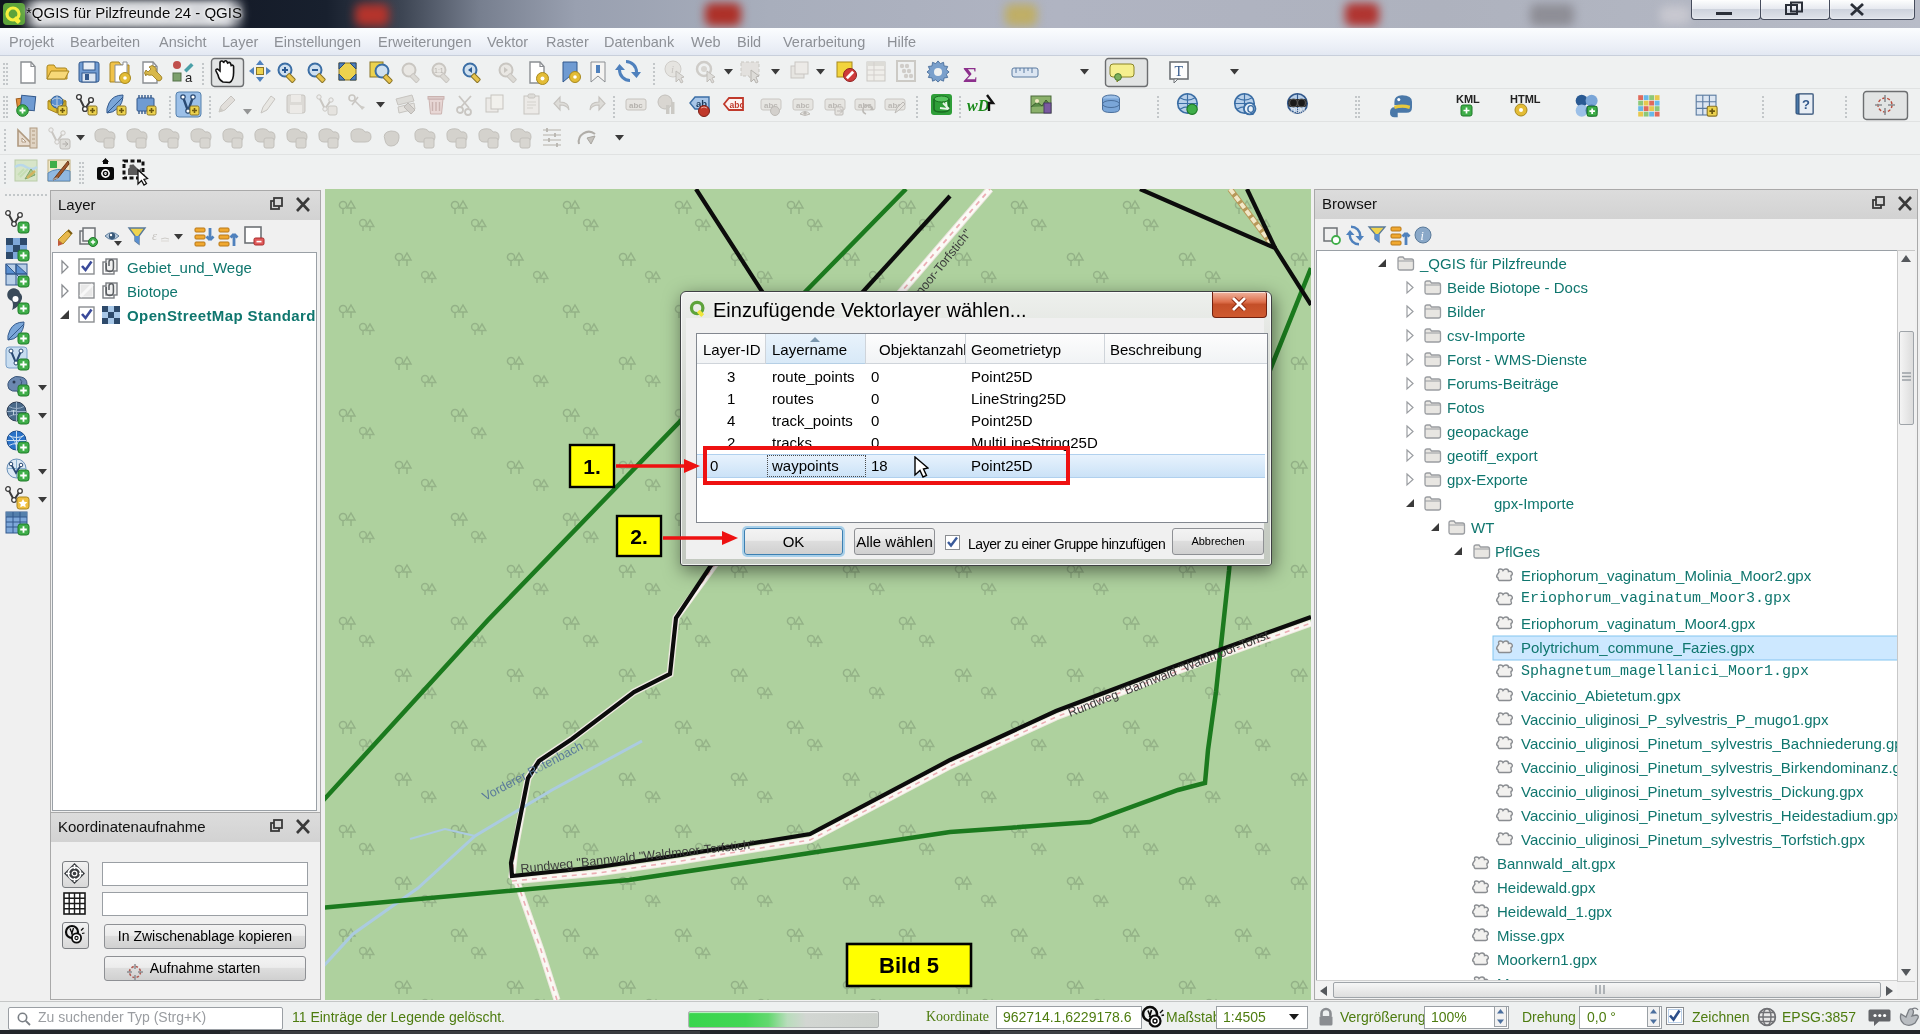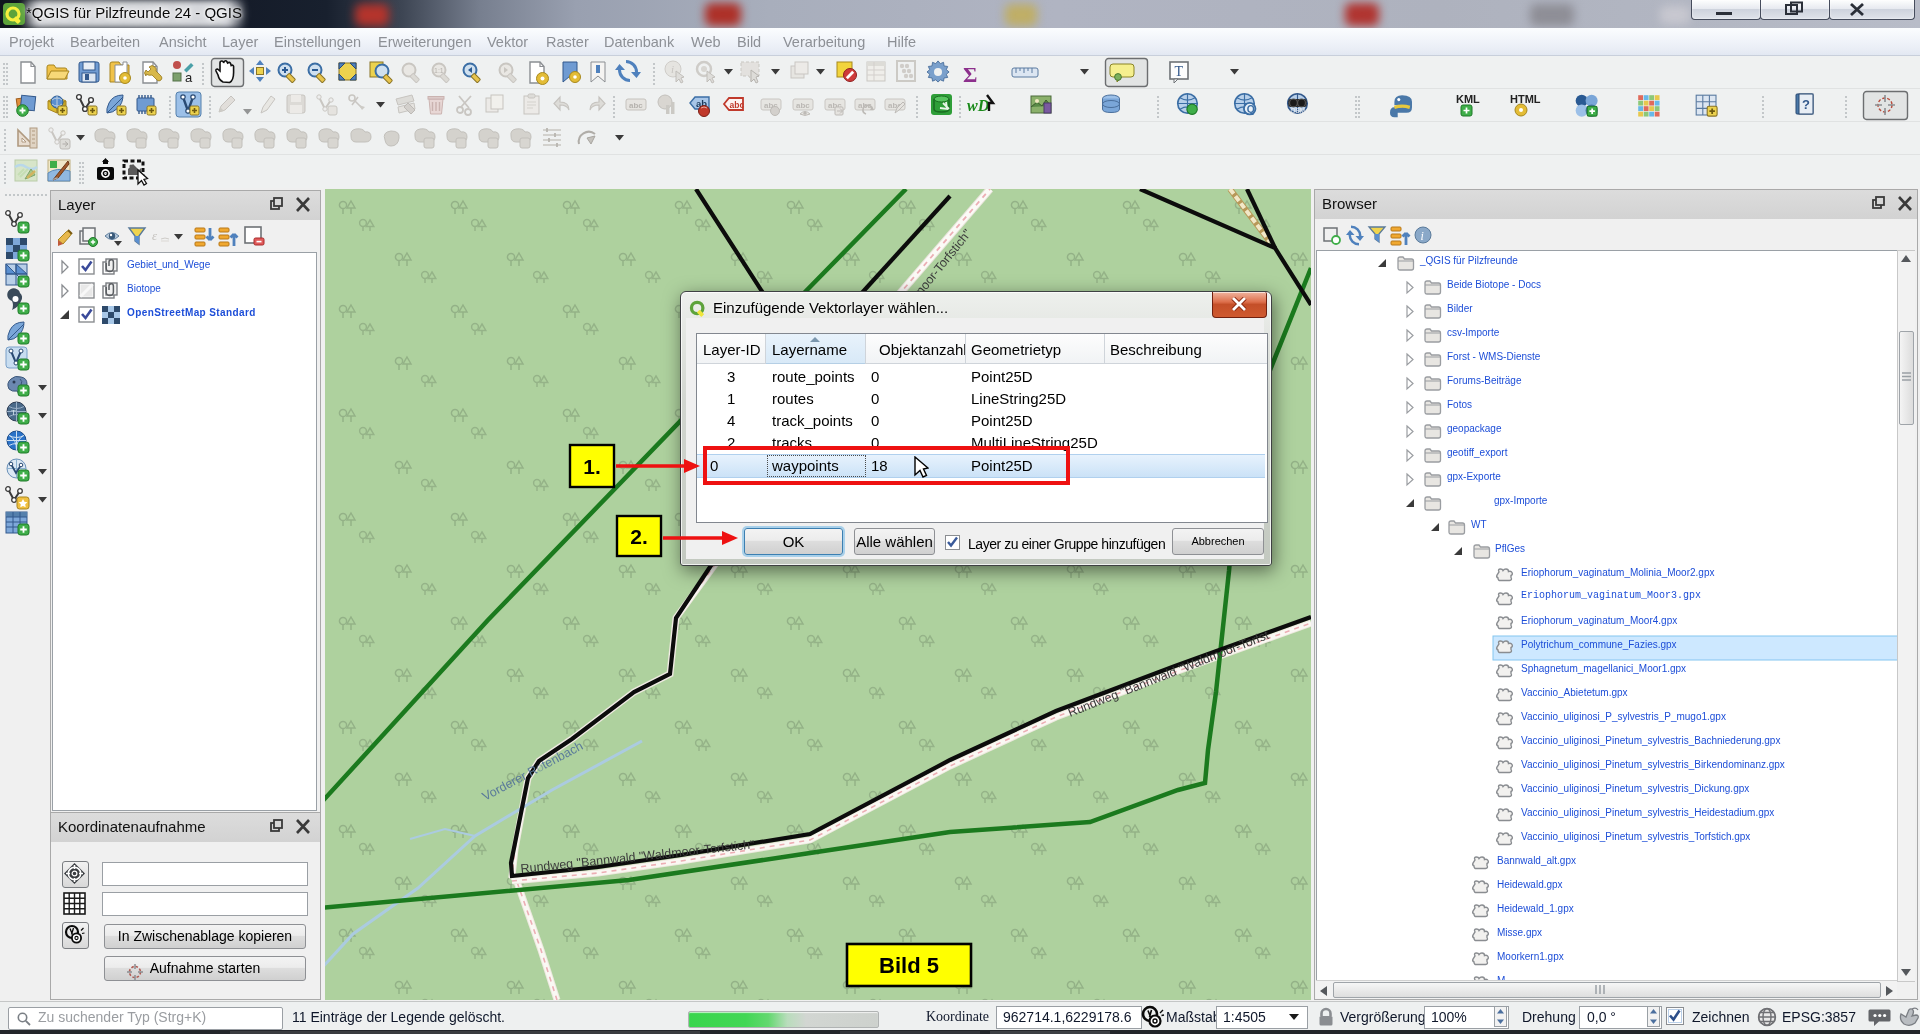--- a/index.html
+++ b/index.html
@@ -15,24 +15,24 @@
 .menuitem{position:absolute;top:6px;font-size:14.5px;color:#8d9096;}
 
 #toolbars{left:0;top:56px;width:1920px;height:132px;background:#eff1f1;}
 
 .paneltitle{position:absolute;background:linear-gradient(#dcdcdc,#d2d2d2);border:1px solid #a9a9a9;}
 .paneltitle span{position:absolute;left:7px;top:5px;font-size:15px;color:#111;}
 .panelbody{position:absolute;background:#f0f0f0;border:1px solid #a9a9a9;border-top:none;}
 .treearea{position:absolute;background:#ffffff;border:1px solid #9aa0a6;}
 .field{position:absolute;background:#fff;border:1px solid #9a9fa4;}
 .btn7{position:absolute;background:linear-gradient(#f3f3f3 0%,#ececec 45%,#dddddd 50%,#d0d0d0 100%);border:1px solid #8e9094;border-radius:3px;font-size:14px;color:#000;text-align:center;}
-.trow{position:absolute;white-space:nowrap;font-size:10px;color:#1d4ed8;}
+.trow{position:absolute;white-space:nowrap;font-size:15px;color:#0f766e;}
 
 #statusbar{left:0;top:1001px;width:1920px;height:29px;background:#eef0f0;border-top:1px solid #c4c6c6;}
-.sbtxt{position:absolute;font-size:14px;color:#0f172a;white-space:nowrap;}
+.sbtxt{position:absolute;font-size:14px;color:#4d7c0f;white-space:nowrap;}
 #bottomstrip{left:0;top:1030px;width:1920px;height:4px;background:#23252a;}
 </style></head>
 <body>
 
 <div class="abs" id="titlebar">
   <div class="blob" style="left:355px;top:4px;width:34px;height:22px;background:#b5342c;"></div>
   <div class="blob" style="left:705px;top:3px;width:36px;height:23px;background:#ad3028;"></div>
   <div class="blob" style="left:1005px;top:4px;width:32px;height:22px;background:#bfae66;"></div>
   <div class="blob" style="left:1345px;top:3px;width:34px;height:23px;background:#b03430;"></div>
   <div class="blob" style="left:1530px;top:4px;width:44px;height:22px;background:#8e8e96;"></div>
@@ -1042,21 +1042,21 @@
 <span class="trow" style="left:130px;top:172px;">geopackage</span>
 <span class="trow" style="left:130px;top:196px;">geotiff_export</span>
 <span class="trow" style="left:130px;top:220px;">gpx-Exporte</span>
 <span class="trow" style="left:130px;top:244px;margin-left:47px;">gpx-Importe</span>
 <span class="trow" style="left:154px;top:268px;">WT</span>
 <span class="trow" style="left:178px;top:292px;">PflGes</span>
 <span class="trow" style="left:204px;top:316px;">Eriophorum_vaginatum_Molinia_Moor2.gpx</span>
 <span class="trow" style="left:204px;top:339px;font-family:Liberation Mono, monospace;">Eriophorum_vaginatum_Moor3.gpx</span>
 <span class="trow" style="left:204px;top:364px;">Eriophorum_vaginatum_Moor4.gpx</span>
 <span class="trow" style="left:204px;top:388px;">Polytrichum_commune_Fazies.gpx</span>
-<span class="trow" style="left:204px;top:412px;">Sphagnetum_magellanici_Moor1.gpx</span>
+<span class="trow" style="left:204px;top:412px;font-family:Liberation Mono, monospace;">Sphagnetum_magellanici_Moor1.gpx</span>
 <span class="trow" style="left:204px;top:436px;">Vaccinio_Abietetum.gpx</span>
 <span class="trow" style="left:204px;top:460px;">Vaccinio_uliginosi_P_sylvestris_P_mugo1.gpx</span>
 <span class="trow" style="left:204px;top:484px;">Vaccinio_uliginosi_Pinetum_sylvestris_Bachniederung.gpx</span>
 <span class="trow" style="left:204px;top:508px;">Vaccinio_uliginosi_Pinetum_sylvestris_Birkendominanz.gpx</span>
 <span class="trow" style="left:204px;top:532px;">Vaccinio_uliginosi_Pinetum_sylvestris_Dickung.gpx</span>
 <span class="trow" style="left:204px;top:556px;">Vaccinio_uliginosi_Pinetum_sylvestris_Heidestadium.gpx</span>
 <span class="trow" style="left:204px;top:580px;">Vaccinio_uliginosi_Pinetum_sylvestris_Torfstich.gpx</span>
 <span class="trow" style="left:180px;top:604px;">Bannwald_alt.gpx</span>
 <span class="trow" style="left:180px;top:628px;">Heidewald.gpx</span>
 <span class="trow" style="left:180px;top:652px;">Heidewald_1.gpx</span>
@@ -1090,21 +1090,21 @@
       <path d="M2 1 V10 M6 1 V10 M10 1 V10" stroke="#9aa0a5" stroke-width="1.5"></path>
     </svg>
 </div>
 
 <div class="abs" style="left:680px;top:291px;width:590px;height:273px;border-radius:6px 6px 3px 3px;border:1px solid #3f4143;background:linear-gradient(#eef0ed,#d2d6d0 40%,#c3c9c0);box-shadow:2px 5px 18px rgba(0,0,0,0.5),inset 0 0 0 1px rgba(255,255,255,0.75);">
   <div class="abs" style="left:5px;top:26px;width:578px;height:241px;background:#f0f0f0;"></div>
   <svg class="abs" style="left:8px;top:7px" width="18" height="18" viewBox="0 0 22 22">
     <circle cx="10" cy="11" r="7" fill="none" stroke="#5da33b" stroke-width="4"></circle>
     <rect x="13" y="13" width="8" height="5" rx="1" fill="#f0e63c" transform="rotate(45 13 13)"></rect>
   </svg>
-  <span class="txt" style="left:32px;top:7px;font-size:15px;color:#000;text-shadow:0 0 4px #fff;text-align:right;">Einzufügende Vektorlayer wählen...</span>
+  <span class="txt" style="left:32px;top:7px;font-size:20px;color:#000;text-shadow:0 0 4px #fff;text-align:right;">Einzufügende Vektorlayer wählen...</span>
   <div class="abs" style="left:531px;top:0px;width:53px;height:25px;background:linear-gradient(#f0b49e 0%,#dd6f4b 40%,#c44f28 50%,#cf5a30 100%);border:1px solid #71200e;border-top:none;border-radius:0 2px 4px 4px;box-shadow:inset 0 1px 0 rgba(255,255,255,0.6);">
     <svg class="abs" style="left:18px;top:5px" width="16" height="14" viewBox="0 0 16 14">
         <path d="M2 1 L14 13 M14 1 L2 13" stroke="#8e2a10" stroke-width="4.6"></path>
         <path d="M2 1 L14 13 M14 1 L2 13" stroke="#fff" stroke-width="2.8"></path>
       </svg>
   </div>
   <div class="abs" style="left:15px;top:41px;width:570px;height:188px;background:#fff;border:1px solid #82878f;">
     <div class="abs" style="left:0;top:0;width:570px;height:29px;background:linear-gradient(#fdfdfd,#f1f3f5);border-bottom:1px solid #cfd4da;"></div>
     <div class="abs" style="left:69px;top:0;width:99px;height:29px;background:linear-gradient(#e8f2fb,#d8e9f7);border-bottom:1px solid #b5cfe5;"></div>
     <svg class="abs" style="left:111px;top:2px" width="14" height="7" viewBox="0 0 14 7">

